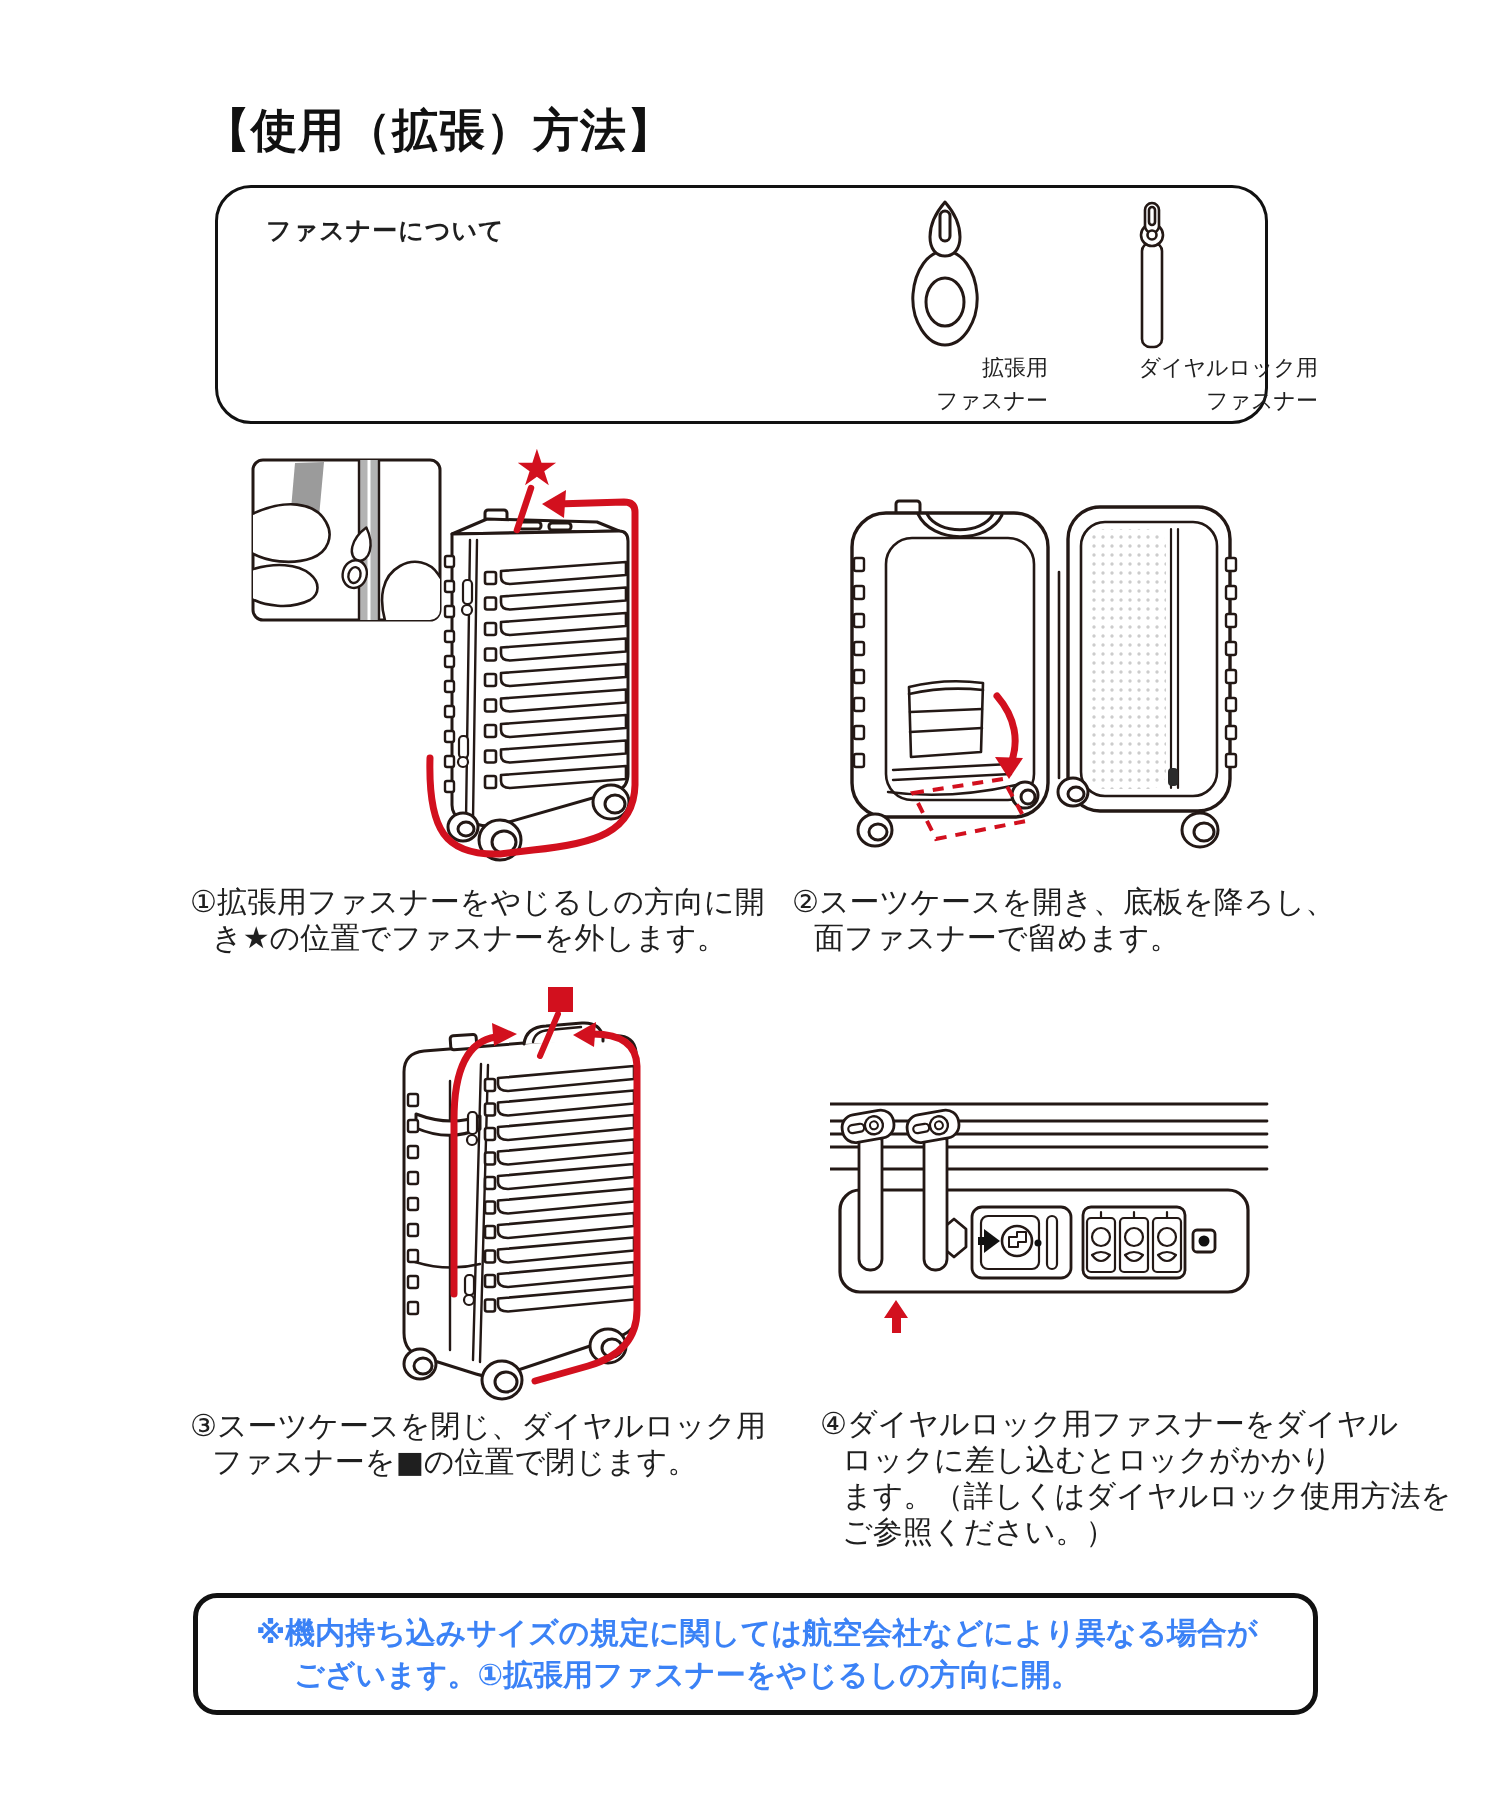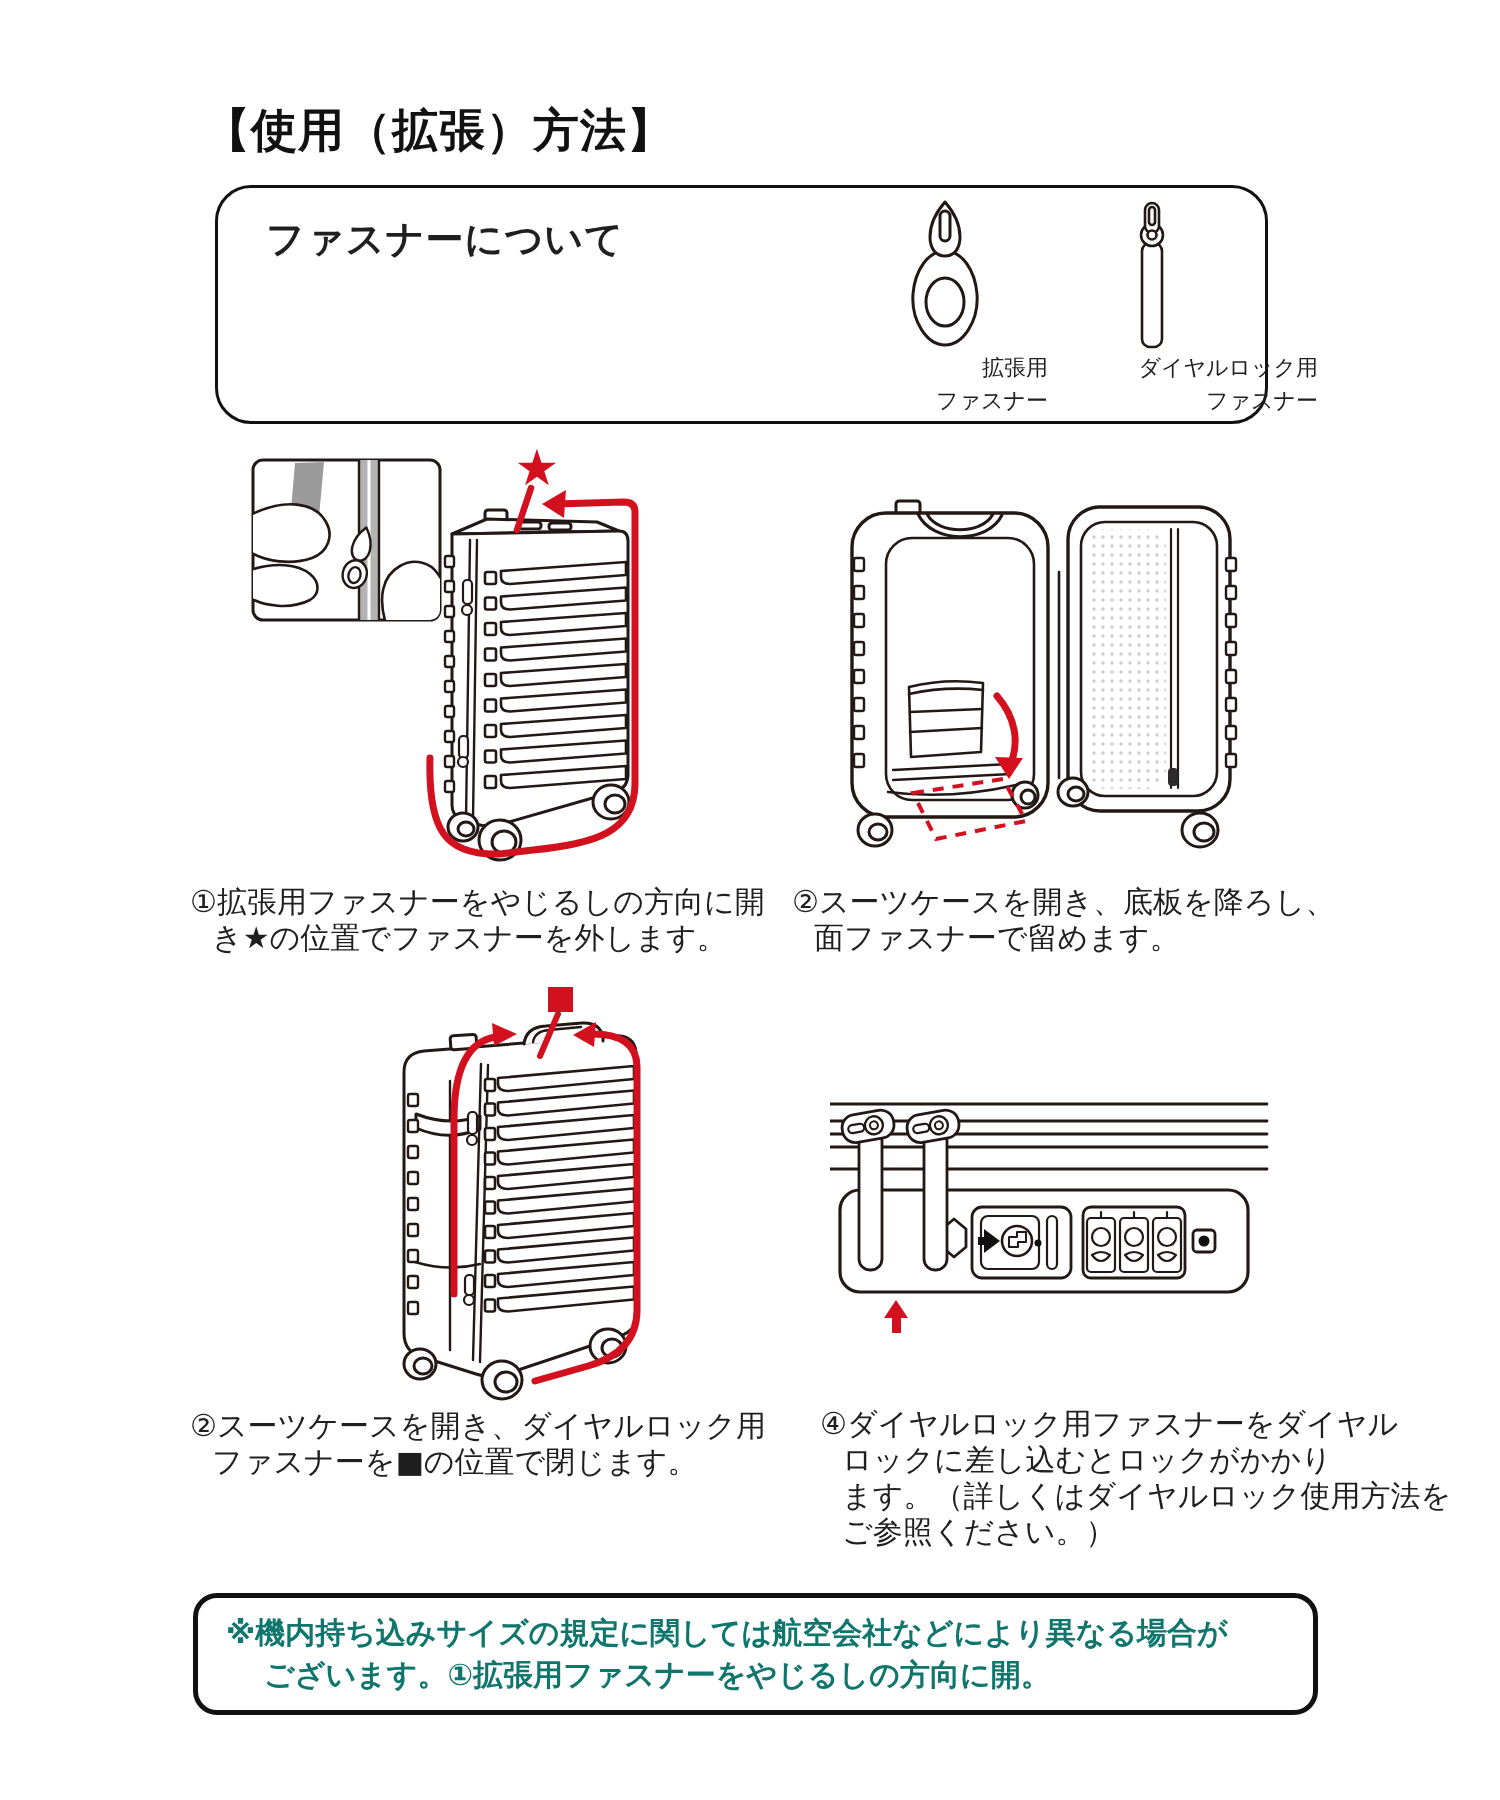--- a/index.html
+++ b/index.html
@@ -8,39 +8,39 @@
     font-family:"DejaVu Sans","Liberation Sans",sans-serif;color:#1f1f1f;
   }
   .abs{position:absolute;}
   .page-title{
     left:204px;top:100px;font-size:46px;font-weight:bold;letter-spacing:1px;color:#111;white-space:nowrap;
   }
   .fastener-box{
     left:215px;top:185px;width:1047px;height:233px;
     border:3.5px solid #111;border-radius:36px;background:#fff;
   }
-  .fb-heading{position:absolute;left:48px;top:26px;font-size:38px;font-weight:bold;letter-spacing:1px;white-space:nowrap;}
+  .fb-heading{position:absolute;left:48px;top:26px;font-size:25px;font-weight:bold;letter-spacing:1px;white-space:nowrap;}
   .fb-body{position:absolute;left:48px;top:74px;font-size:30px;line-height:40px;letter-spacing:1.5px;white-space:nowrap;}
   .zipper-icon1{position:absolute;left:687px;top:11px;}
   .zipper-icon2{position:absolute;left:916px;top:13px;}
   .zipper-label{position:absolute;top:163px;font-size:22px;line-height:33px;text-align:right;white-space:nowrap;}
   .zl1{left:620px;width:210px;}
   .zl2{left:840px;width:260px;}
   .illus{position:absolute;}
   .caption{position:absolute;font-size:30px;line-height:36px;white-space:nowrap;color:#1f1f1f;}
   .caption .cont{margin-left:22px;}
   .cap1{left:190px;top:884px;}
   .cap2{left:792px;top:884px;}
   .cap3{left:190px;top:1408px;}
   .cap4{left:820px;top:1406px;}
   .notice-box{
     left:193px;top:1593px;width:1125px;height:122px;
     border:5px solid #111;border-radius:24px;background:#fff;
-    box-sizing:border-box;padding:14px 0 0 28px;
-    font-size:30px;font-weight:bold;line-height:42px;white-space:nowrap;color:#0f766e;
+    box-sizing:border-box;padding:14px 0 0 58px;
+    font-size:30px;font-weight:bold;line-height:42px;white-space:nowrap;color:#3b82f6;
   }
   .notice-box .cont{margin-left:38px;}
   svg{display:block;}
 </style>
 </head>
 <body>
 
 <div class="page">
 
   <div class="abs page-title">【使用（拡張）方法】</div>
@@ -394,21 +394,21 @@
             <circle cx="109" cy="36" r="9" stroke-width="2.4"></circle>
             <circle cx="109" cy="36" r="4" stroke-width="2"></circle>
           </g>
         </g>
       </g>
       <polygon points="66,210 54,228 62,228 62,243 71,243 71,228 78,228" fill="#d2101e"></polygon>
     </svg>
   </div>
 
   <div class="caption cap3">
-    <div>②スーツケースを開き、ダイヤルロック用</div>
+    <div>③スーツケースを閉じ、ダイヤルロック用</div>
     <div class="cont">ファスナーを■の位置で閉じます。</div>
   </div>
   <div class="caption cap4">
     <div>④ダイヤルロック用ファスナーをダイヤル</div>
     <div class="cont">ロックに差し込むとロックがかかり</div>
     <div class="cont">ます。（詳しくはダイヤルロック使用方法を</div>
     <div class="cont">ご参照ください。）</div>
   </div>
 
   <div class="abs notice-box">

